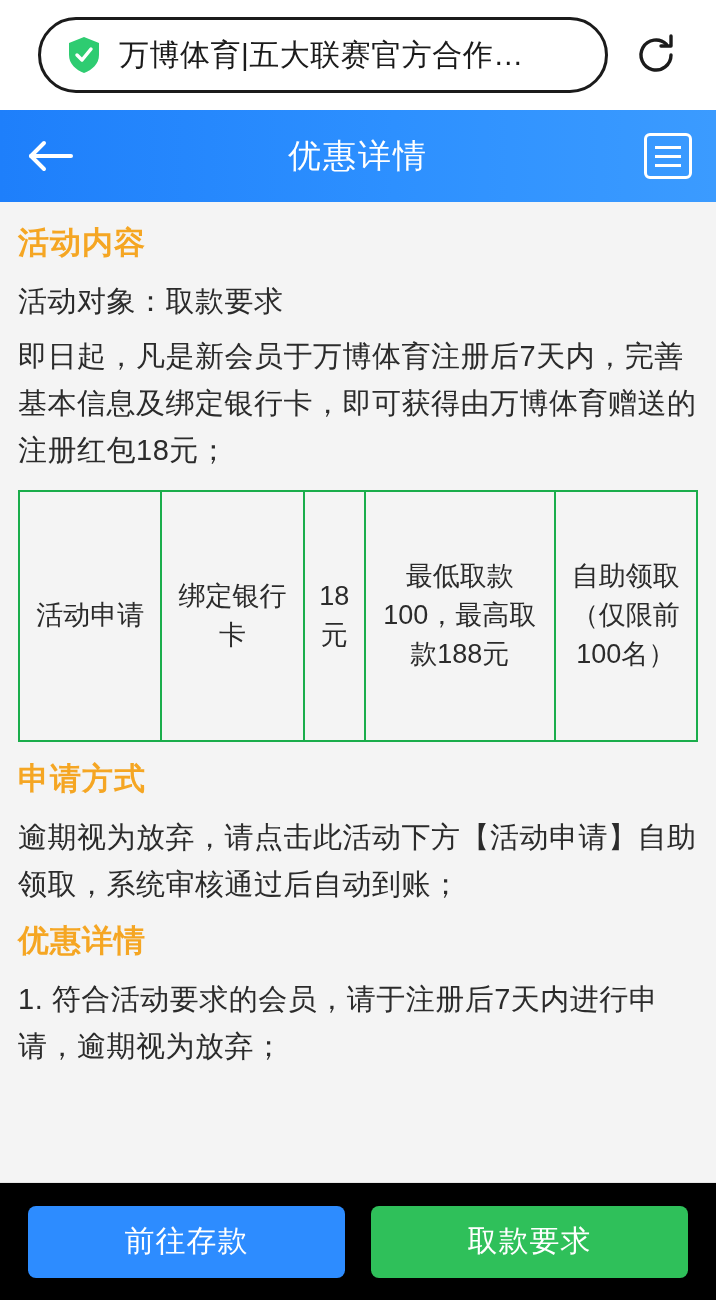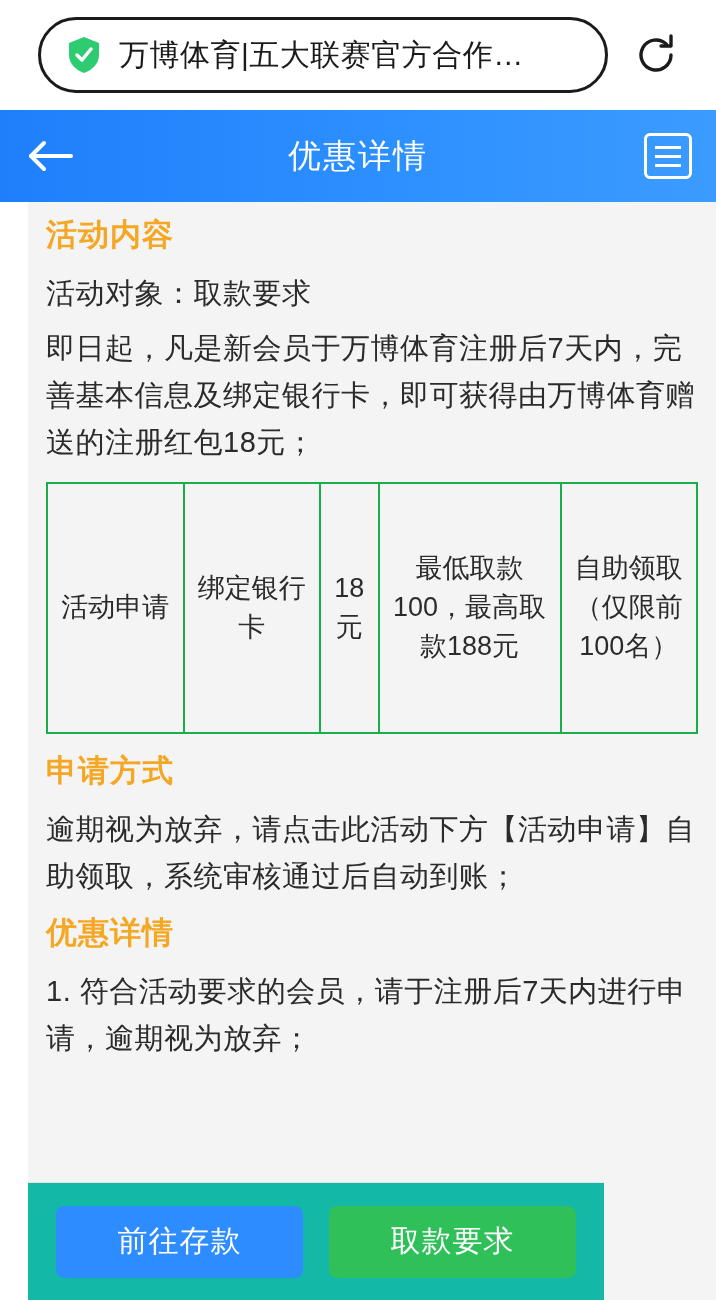--- a/index.html
+++ b/index.html
@@ -110,24 +110,23 @@
     display: block;
     width: 26px;
     height: 3px;
     background: #ffffff;
   }
 
   
   .content {
     flex: 1 1 auto;
     background: #f4f4f4;
-    padding: 0 18px;
+    padding: 8px 18px;
     overflow: hidden;
     position: relative;
-    margin-left: 28px;
   }
   .section-title {
     color: #f5a623;
     font-size: 31px;
     font-weight: bold;
     margin: 12px 0 14px;
     letter-spacing: 1px;
   }
   .para {
     font-size: 29px;
@@ -158,23 +157,23 @@
   .col-3 { width: 9%; }
   .col-4 { width: 28%; }
   .col-5 { width: 21%; }
   tr.body td { height: 250px; }
 
   
   .bottom-bar {
     position: absolute;
     left: 0;
     bottom: 0;
-    width: 576px;
+    width: 716px;
     height: 118px;
-    background: #14b8a6;
+    background: #000000;
     display: flex;
     align-items: center;
     gap: 26px;
     padding: 0 28px;
     flex: 0 0 auto;
     border-top: 1px solid #e4e4e4;
   }
   .btn {
     flex: 1 1 0;
     height: 72px;

